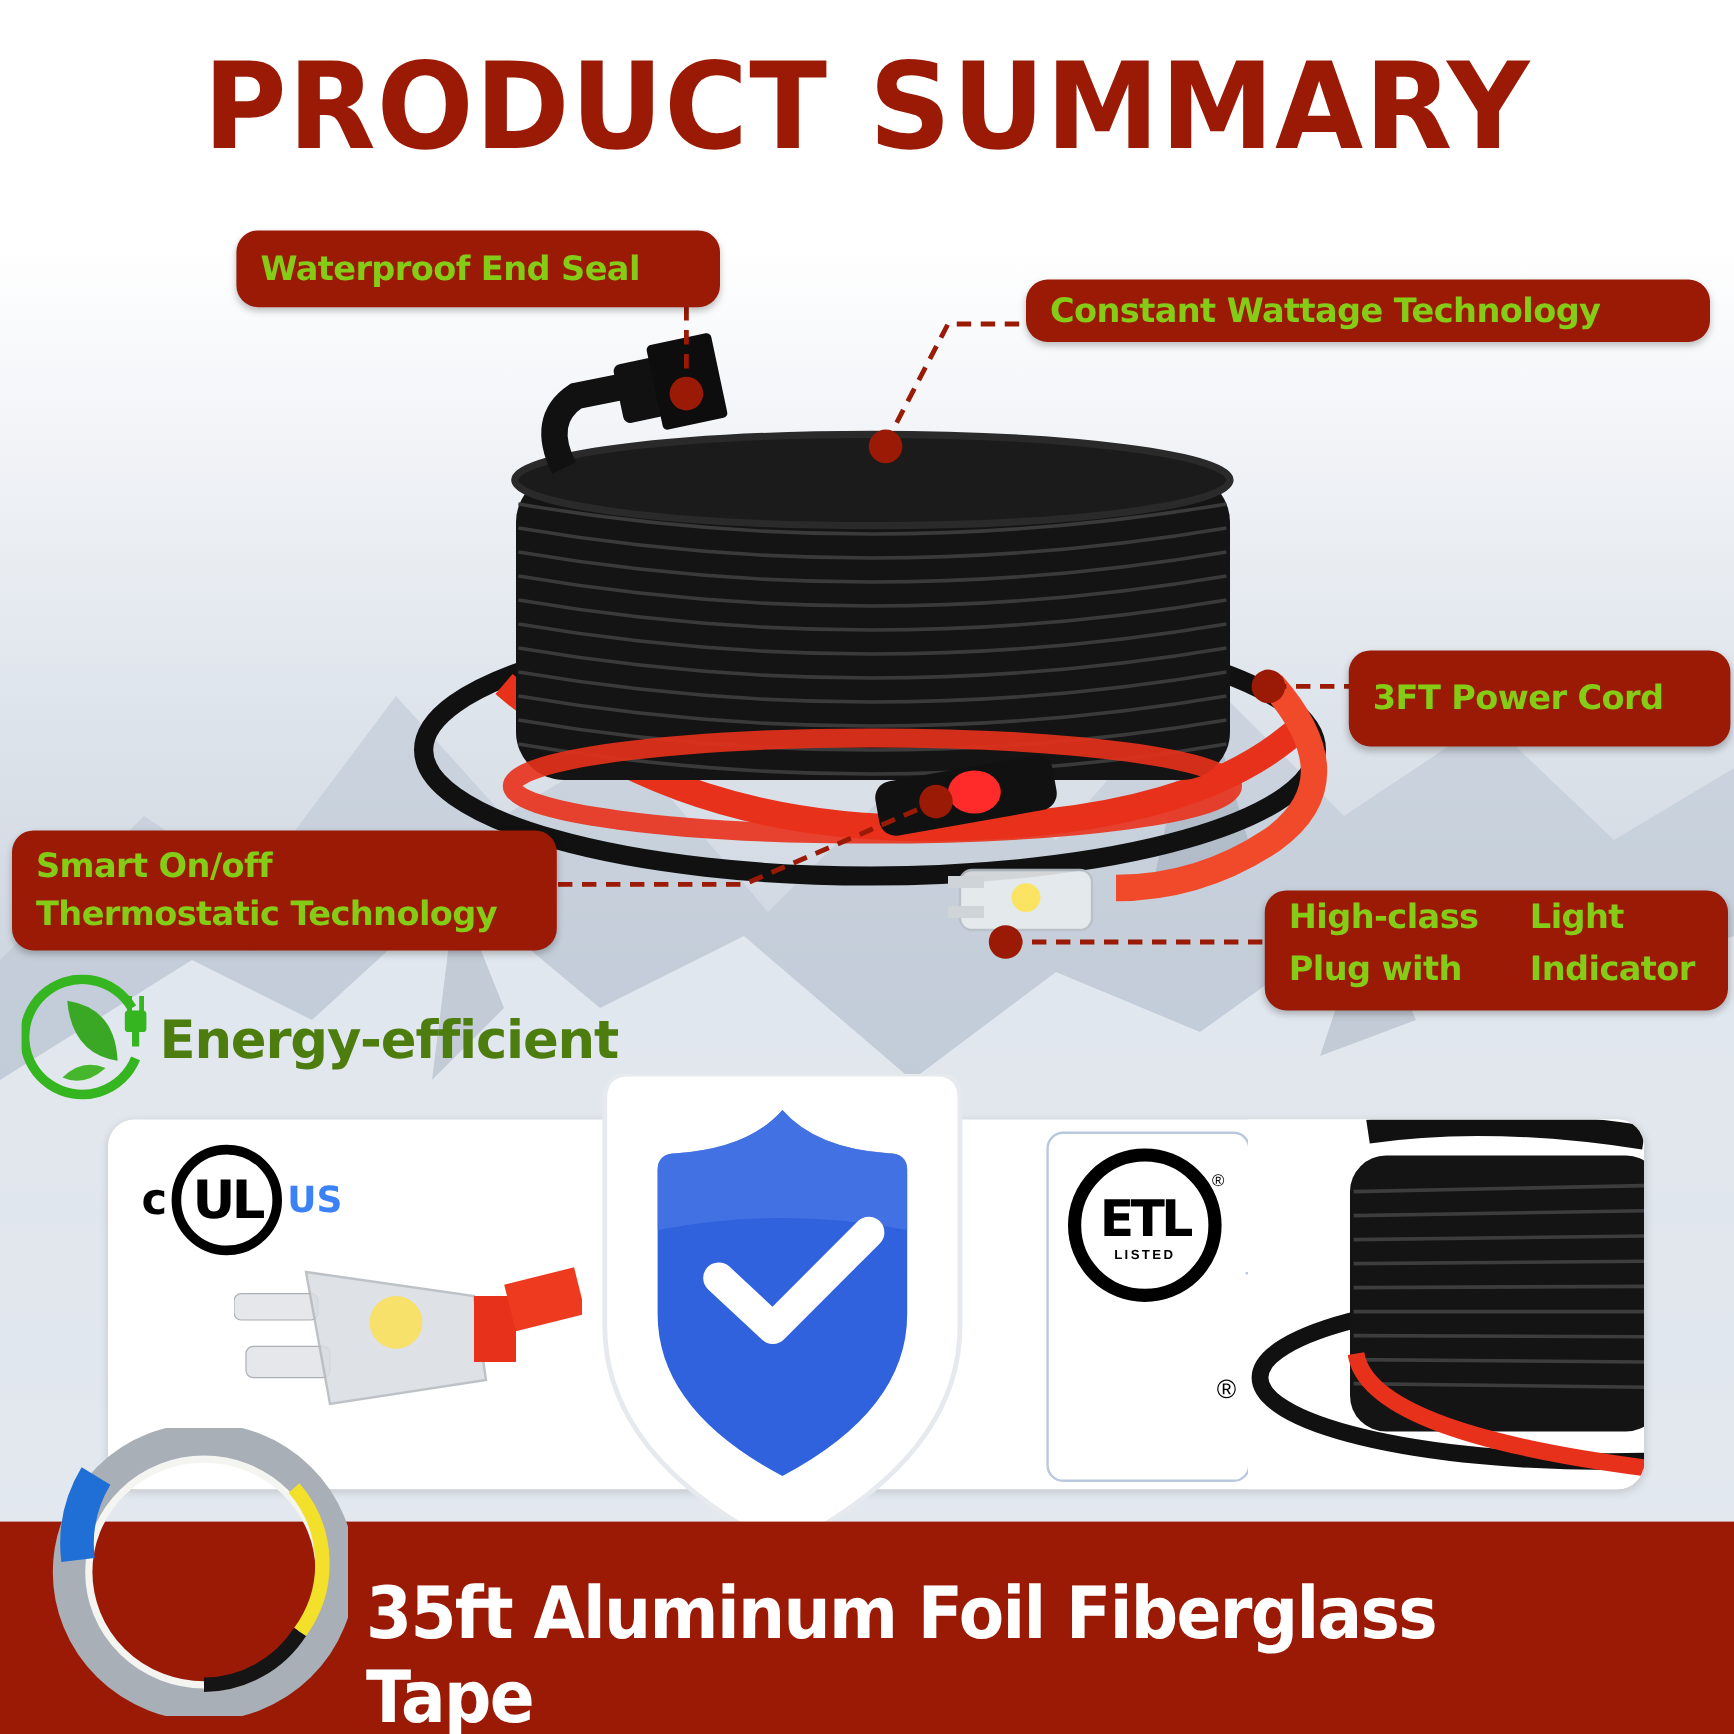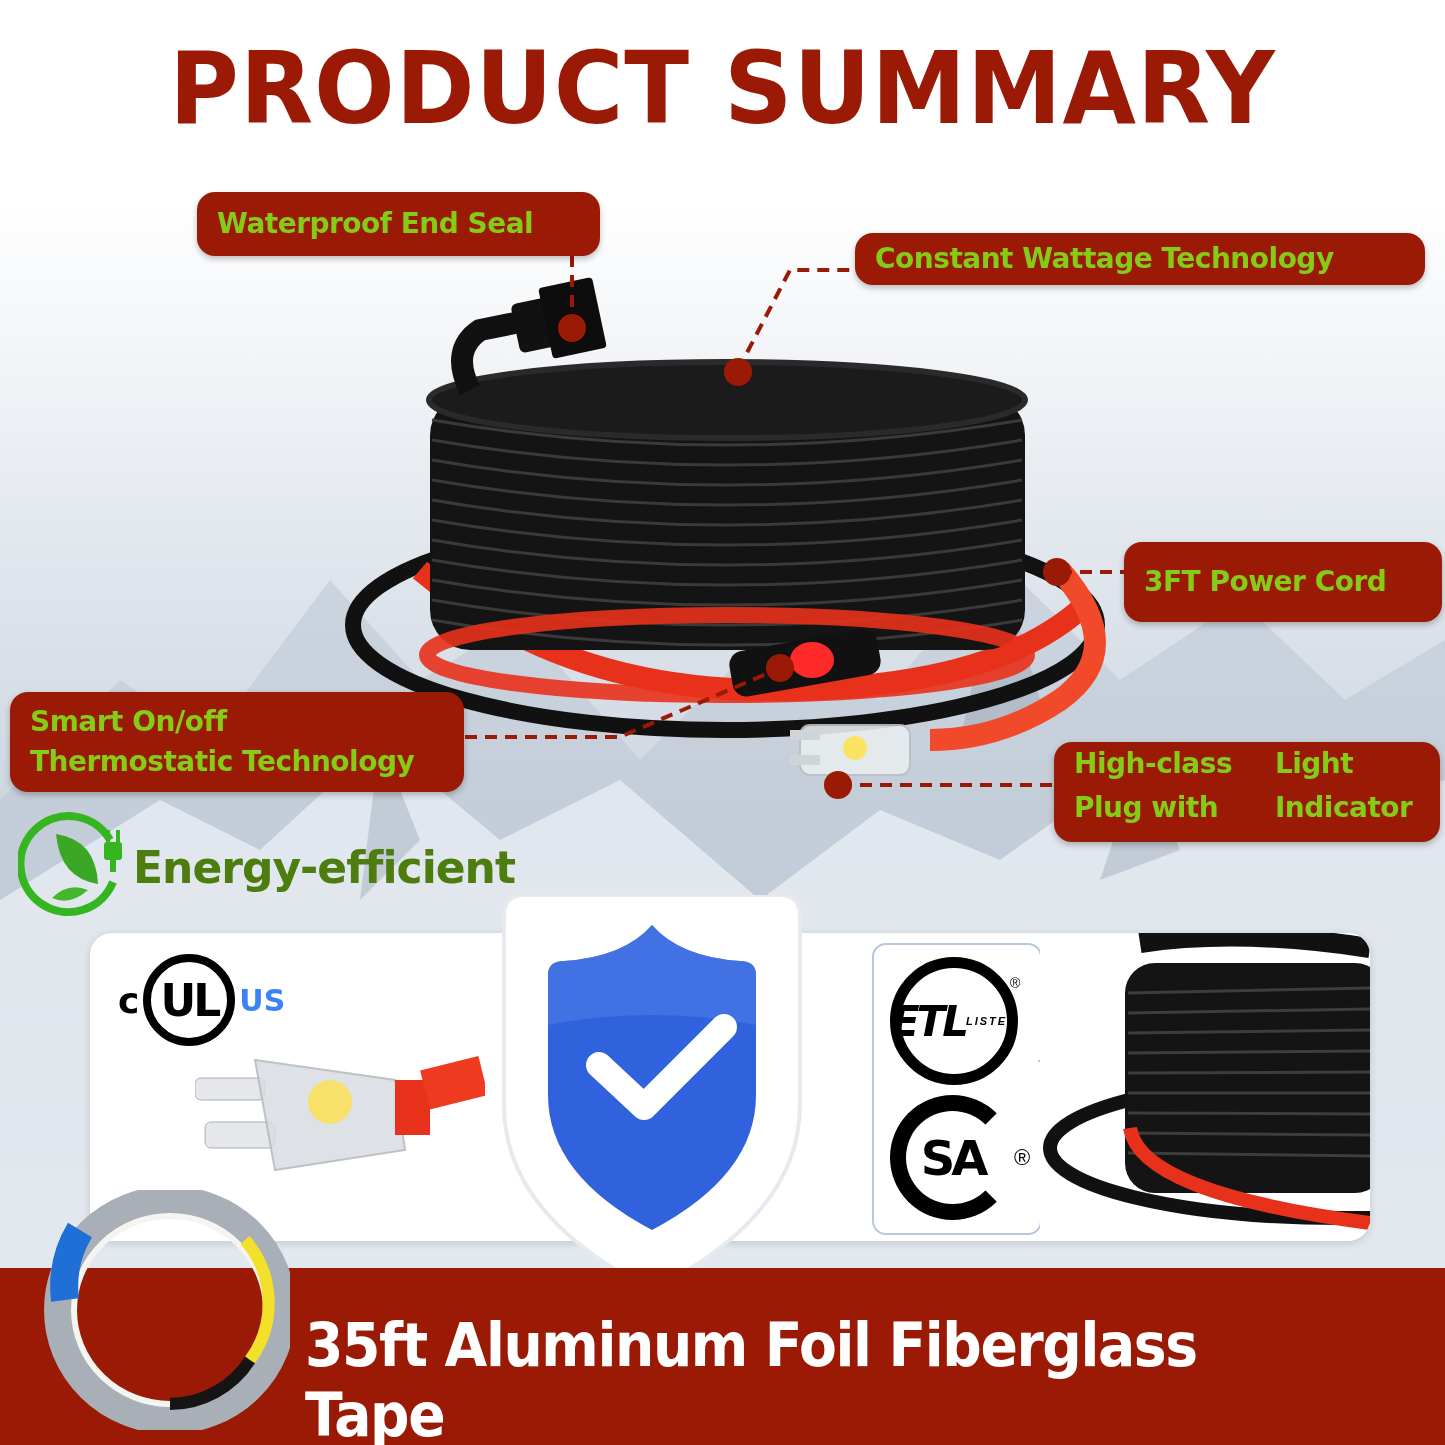--- a/index.html
+++ b/index.html
@@ -145,28 +145,25 @@
 <svg style="position:absolute; left:195px; top:1040px;" width="290" height="140" viewBox="0 0 290 140">
   <rect x="0" y="38" width="70" height="22" rx="6" fill="#e5e7ea" stroke="#aab0b6"></rect>
   <rect x="10" y="82" width="70" height="26" rx="6" fill="#e5e7ea" stroke="#aab0b6"></rect>
   <path d="M60 20 L200 40 L210 110 L80 130 Z" fill="#d9dde2" stroke="#b2b8be" stroke-width="2" opacity="0.85"></path>
   <circle cx="135" cy="62" r="22" fill="#ffe042" opacity="0.75"></circle>
   <rect x="200" y="40" width="35" height="55" fill="#e8311b"></rect>
   <rect x="230" y="30" width="60" height="40" fill="#ee3a1e" transform="rotate(-14 230 50)"></rect>
 </svg>
 
 <div class="etl-box">
-  <div style="position:absolute; left:16px; top:12px; width:128px; height:128px; border:11px solid #000; border-radius:50%; box-sizing:border-box; display:flex; flex-direction:row; align-items:center; justify-content:center;font-style:italic;">
+  <div style="position:absolute; left:16px; top:12px; width:128px; height:128px; border:11px solid #000; border-radius:50%; box-sizing:border-box; display:flex; flex-direction:column; align-items:center; justify-content:center;">
     <span style="font-weight:900; font-size:42px; color:#000; letter-spacing:-3px; font-family:'DejaVu Sans',sans-serif;">ETL</span>
     <span style="font-size:11px; font-weight:bold; color:#000; letter-spacing:2px;">LISTED</span>
   </div>
   <span style="position:absolute; left:136px; top:30px; font-size:14px; color:#000;">®</span>
-  <div style="position:absolute; left:16px; top:150px; width:125px; height:125px; border:16px solid #000; border-right-color:transparent; border-radius:50%; box-sizing:border-box; display:flex; align-items:center; justify-content:center;">
-    <span style="font-weight:900; font-size:48px; color:#000; letter-spacing:-4px; font-family:'DejaVu Sans',sans-serif;">SA</span>
-  </div>
   <span style="position:absolute; left:140px; top:200px; font-size:22px; color:#000;">®</span>
 </div>
 <div style="position:absolute; left:1038px; top:1060px; width:92px; height:2px; background:#b9c8dc;"></div>
 <div style="position:absolute; left:1124px; top:1054px; width:14px; height:14px; border-radius:50%; background:#c6d3e3;"></div>
 
 <div class="coil-box">
   <svg width="330" height="308" viewBox="0 0 330 308">
     <ellipse cx="300" cy="215" rx="290" ry="70" fill="none" stroke="#111" stroke-width="14"></ellipse>
     <rect x="85" y="30" width="260" height="230" rx="30" fill="#141414"></rect>
     <g stroke="#3d3d3d" stroke-width="3" fill="none">

